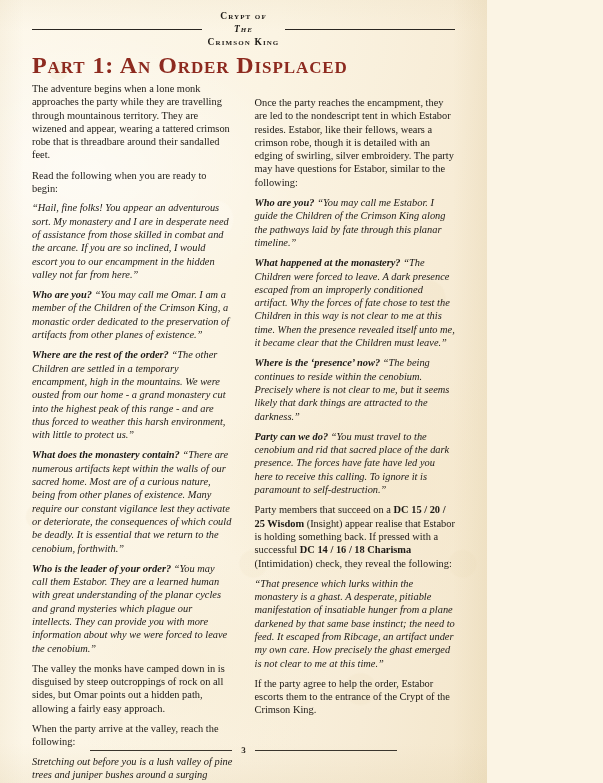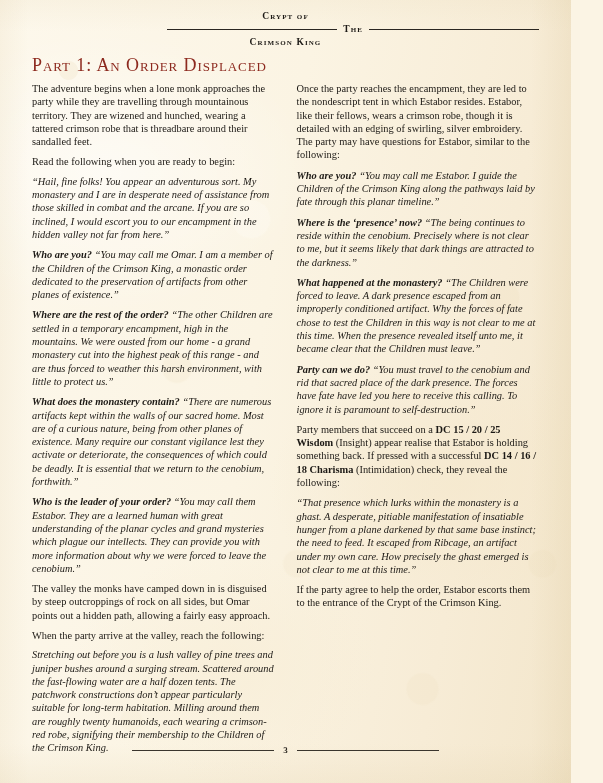--- a/index.html
+++ b/index.html
@@ -10,21 +10,21 @@
     width: 603px;
     height: 783px;
     overflow: hidden;
     font-family: "Liberation Serif", "DejaVu Serif", serif;
     background: #fbf4e4;
   }
 
   
   #page {
     position: relative;
-    width: 571px;
+    width: 487px;
     height: 783px;
     box-sizing: border-box;
     padding: 10px 32px 0 32px;
     background-color: #fcf6e8;
     background-image:
       radial-gradient(ellipse 300px 200px at 18% 22%, rgba(255,255,255,0.55), rgba(255,255,255,0) 70%),
       radial-gradient(ellipse 260px 180px at 80% 62%, rgba(245,232,205,0.75), rgba(245,232,205,0) 72%),
       radial-gradient(ellipse 220px 160px at 40% 85%, rgba(247,237,214,0.7), rgba(247,237,214,0) 70%),
       linear-gradient(100deg, #fdf8ec 0%, #fbf4e3 45%, #f7ecd6 78%, #f3e6cb 100%);
     overflow: hidden;
@@ -68,59 +68,60 @@
     font-size: 9.5px;
     letter-spacing: 1.1px;
     font-variant: small-caps;
     font-weight: 700;
     line-height: 12px;
     white-space: nowrap;
   }
   .head-mid {
     display: flex;
     align-items: center;
-    justify-content: flex-end;
+    justify-content: space-between;
     gap: 6px;
     line-height: 12px;
     margin: 1px 0;
+    font-style: italic;
   }
   .head-mid .rule {
     flex: 0 0 auto;
     width: 170px;
     height: 1px;
     background: #2a2621;
   }
   .head-line2 {
     font-size: 9.5px;
     letter-spacing: 1.1px;
     font-variant: small-caps;
     font-weight: 700;
     white-space: nowrap;
   }
 
   
   h1#part-title {
     color: #8d2a1f;
-    font-size: 18px;
-    font-weight: 400;
+    font-size: 24px;
+    font-weight: 700;
     font-variant: small-caps;
     letter-spacing: .9px;
     margin: 4px 0 6px 0;
     line-height: 22px;
     white-space: nowrap;
   }
 
   
   #columns {
     display: flex;
     gap: 22px;
     align-items: flex-start;
   }
   .col { width: 258px; }
-  .col.right { padding-top: 0px; }
+  .col.right { padding-top: 0px; margin-top: 14px; }
 
   p {
     margin: 0 0 7px 0;
     font-size: 10.4px;
     line-height: 13.3px;
     color: #1c1915;
     text-align: left;
   }
   p.read-cue { font-weight: 400; margin-bottom: 6px; }
   p.boxed { font-style: italic; margin-bottom: 7px; }
@@ -168,40 +169,40 @@
         <span class="rule"></span>
       </div>
       <div class="head-line3">Crimson King</div>
     </div>
 
     <h1 id="part-title">Part 1: An Order Displaced</h1>
 
     <div id="columns">
 
       <div class="col left">
-        <p>The adventure begins when a lone monk approaches the party while they are travelling through mountainous territory. They are wizened and hunched, wearing a tattered crimson robe that is threadbare around their sandalled feet.</p>
+        <p>The adventure begins when a lone monk approaches the party while they are travelling through mountainous territory. They are wizened and appear, wearing a tattered crimson robe that is threadbare around their sandalled feet.</p>
         <p class="read-cue">Read the following when you are ready to begin:</p>
         <p class="boxed">“Hail, fine folks! You appear an adventurous sort. My monastery and I are in desperate need of assistance from those skilled in combat and the arcane. If you are so inclined, I would escort you to our encampment in the hidden valley not far from here.”</p>
 
         <p class="qa"><span class="q">Who are you?</span><span> “You may call me Omar. I am a member of the Children of the Crimson King, a monastic order dedicated to the preservation of artifacts from other planes of existence.”</span></p>
         <p class="qa"><span class="q">Where are the rest of the order?</span><span> “The other Children are settled in a temporary encampment, high in the mountains. We were ousted from our home - a grand monastery cut into the highest peak of this range - and are thus forced to weather this harsh environment, with little to protect us.”</span></p>
         <p class="qa"><span class="q">What does the monastery contain?</span><span> “There are numerous artifacts kept within the walls of our sacred home. Most are of a curious nature, being from other planes of existence. Many require our constant vigilance lest they activate or deteriorate, the consequences of which could be deadly. It is essential that we return to the cenobium, forthwith.”</span></p>
         <p class="qa"><span class="q">Who is the leader of your order?</span><span> “You may call them Estabor. They are a learned human with great understanding of the planar cycles and grand mysteries which plague our intellects. They can provide you with more information about why we were forced to leave the cenobium.”</span></p>
 
         <p>The valley the monks have camped down in is disguised by steep outcroppings of rock on all sides, but Omar points out a hidden path, allowing a fairly easy approach.</p>
         <p class="read-cue">When the party arrive at the valley, reach the following:</p>
         <p class="boxed">Stretching out before you is a lush valley of pine trees and juniper bushes around a surging stream. Scattered around the fast-flowing water are a half dozen tents. The patchwork constructions don’t appear particularly suitable for long-term habitation. Milling around them are roughly twenty humanoids, each wearing a crimson-red robe, signifying their membership to the Children of the Crimson King.</p>
       </div>
 
       <div class="col right">
         <p>Once the party reaches the encampment, they are led to the nondescript tent in which Estabor resides. Estabor, like their fellows, wears a crimson robe, though it is detailed with an edging of swirling, silver embroidery. The party may have questions for Estabor, similar to the following:</p>
 
         <p class="qa"><span class="q">Who are you?</span><span> “You may call me Estabor. I guide the Children of the Crimson King along the pathways laid by fate through this planar timeline.”</span></p>
+        <p class="qa"><span class="q">What happened at the monastery?</span><span> “The Children were forced to leave. A dark presence escaped from an improperly conditioned artifact. Why the forces of fate chose to test the Children in this way is not clear to me at this time. When the presence revealed itself unto me, it became clear that the Children must leave.”</span></p>
         <p class="qa"><span class="q">Where is the ‘presence’ now?</span><span> “The being continues to reside within the cenobium. Precisely where is not clear to me, but it seems likely that dark things are attracted to the darkness.”</span></p>
-        <p class="qa"><span class="q">What happened at the monastery?</span><span> “The Children were forced to leave. A dark presence escaped from an improperly conditioned artifact. Why the forces of fate chose to test the Children in this way is not clear to me at this time. When the presence revealed itself unto me, it became clear that the Children must leave.”</span></p>
         <p class="qa"><span class="q">Party can we do?</span><span> “You must travel to the cenobium and rid that sacred place of the dark presence. The forces have fate have led you here to receive this calling. To ignore it is paramount to self-destruction.”</span></p>
 
         <p><span>Party members that succeed on a </span><span class="dc">DC 15 / 20 / 25 Wisdom</span><span> (Insight) appear realise that Estabor is holding something back. If pressed with a successful </span><span class="dc">DC 14 / 16 / 18 Charisma</span><span> (Intimidation) check, they reveal the following:</span></p>
 
         <p class="boxed">“That presence which lurks within the monastery is a ghast. A desperate, pitiable manifestation of insatiable hunger from a plane darkened by that same base instinct; the need to feed. It escaped from Ribcage, an artifact under my own care. How precisely the ghast emerged is not clear to me at this time.”</p>
         <p>If the party agree to help the order, Estabor escorts them to the entrance of the Crypt of the Crimson King.</p>
       </div>
 
     </div>
   </div>

